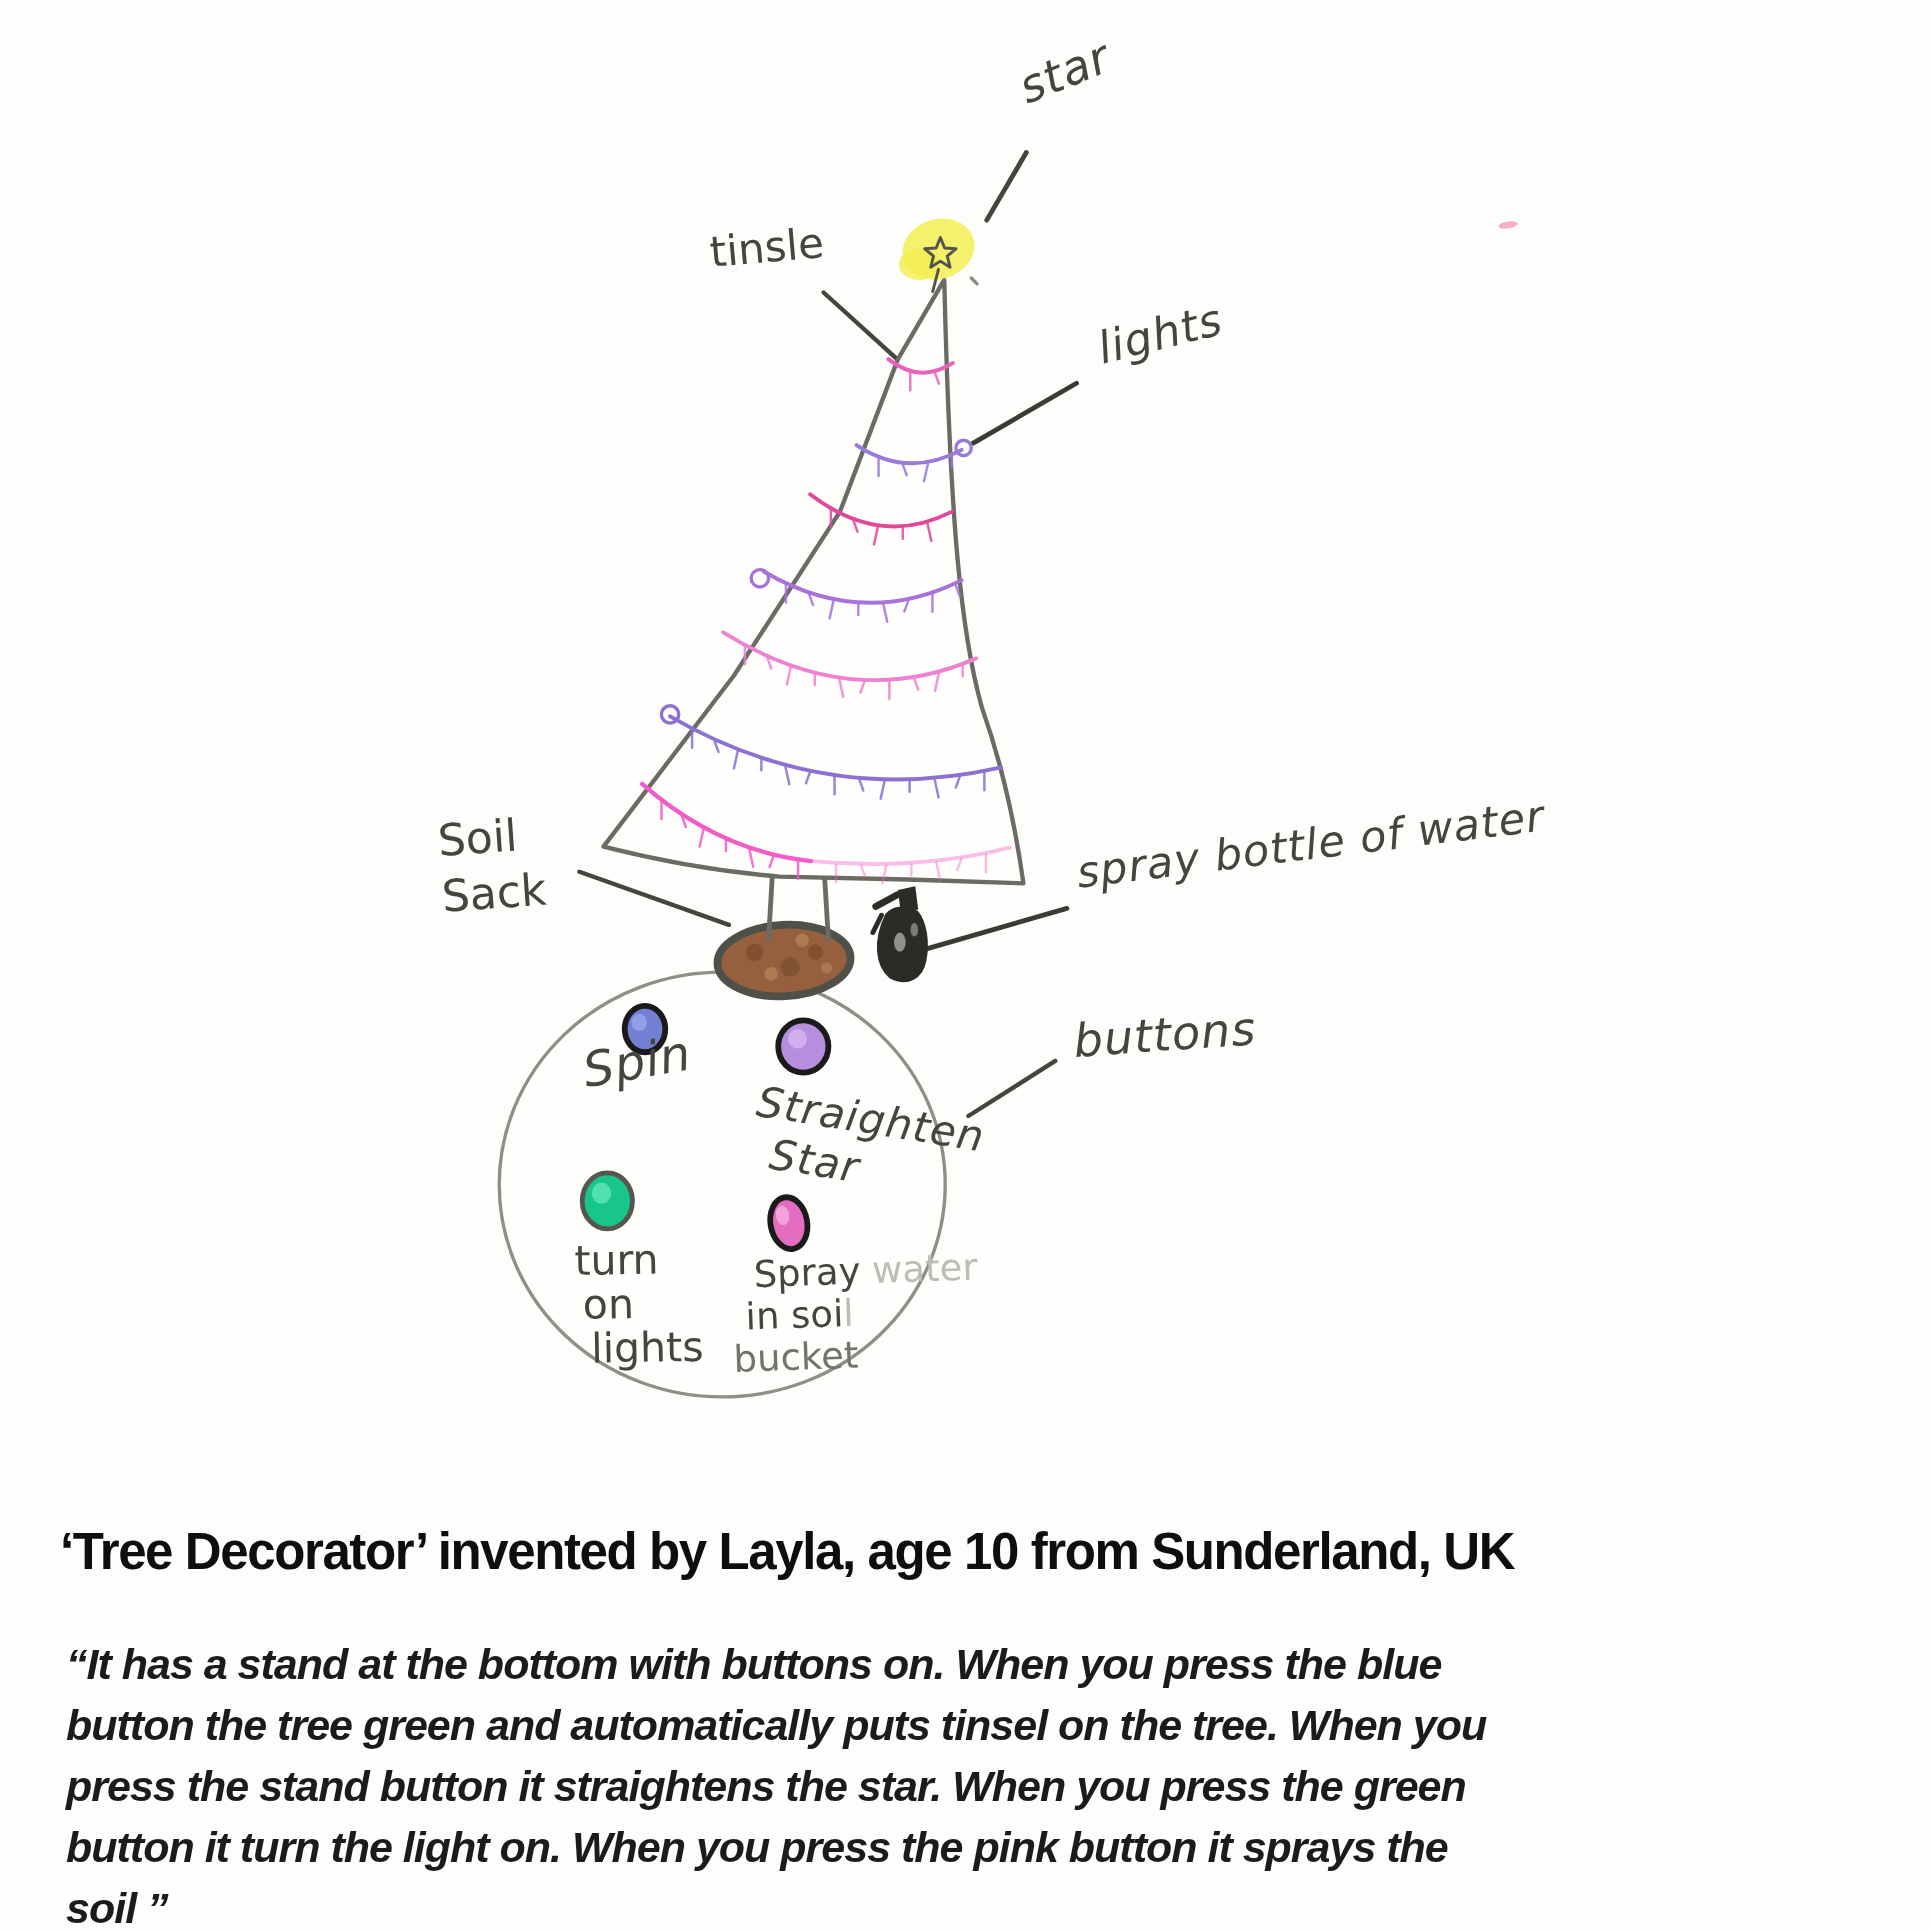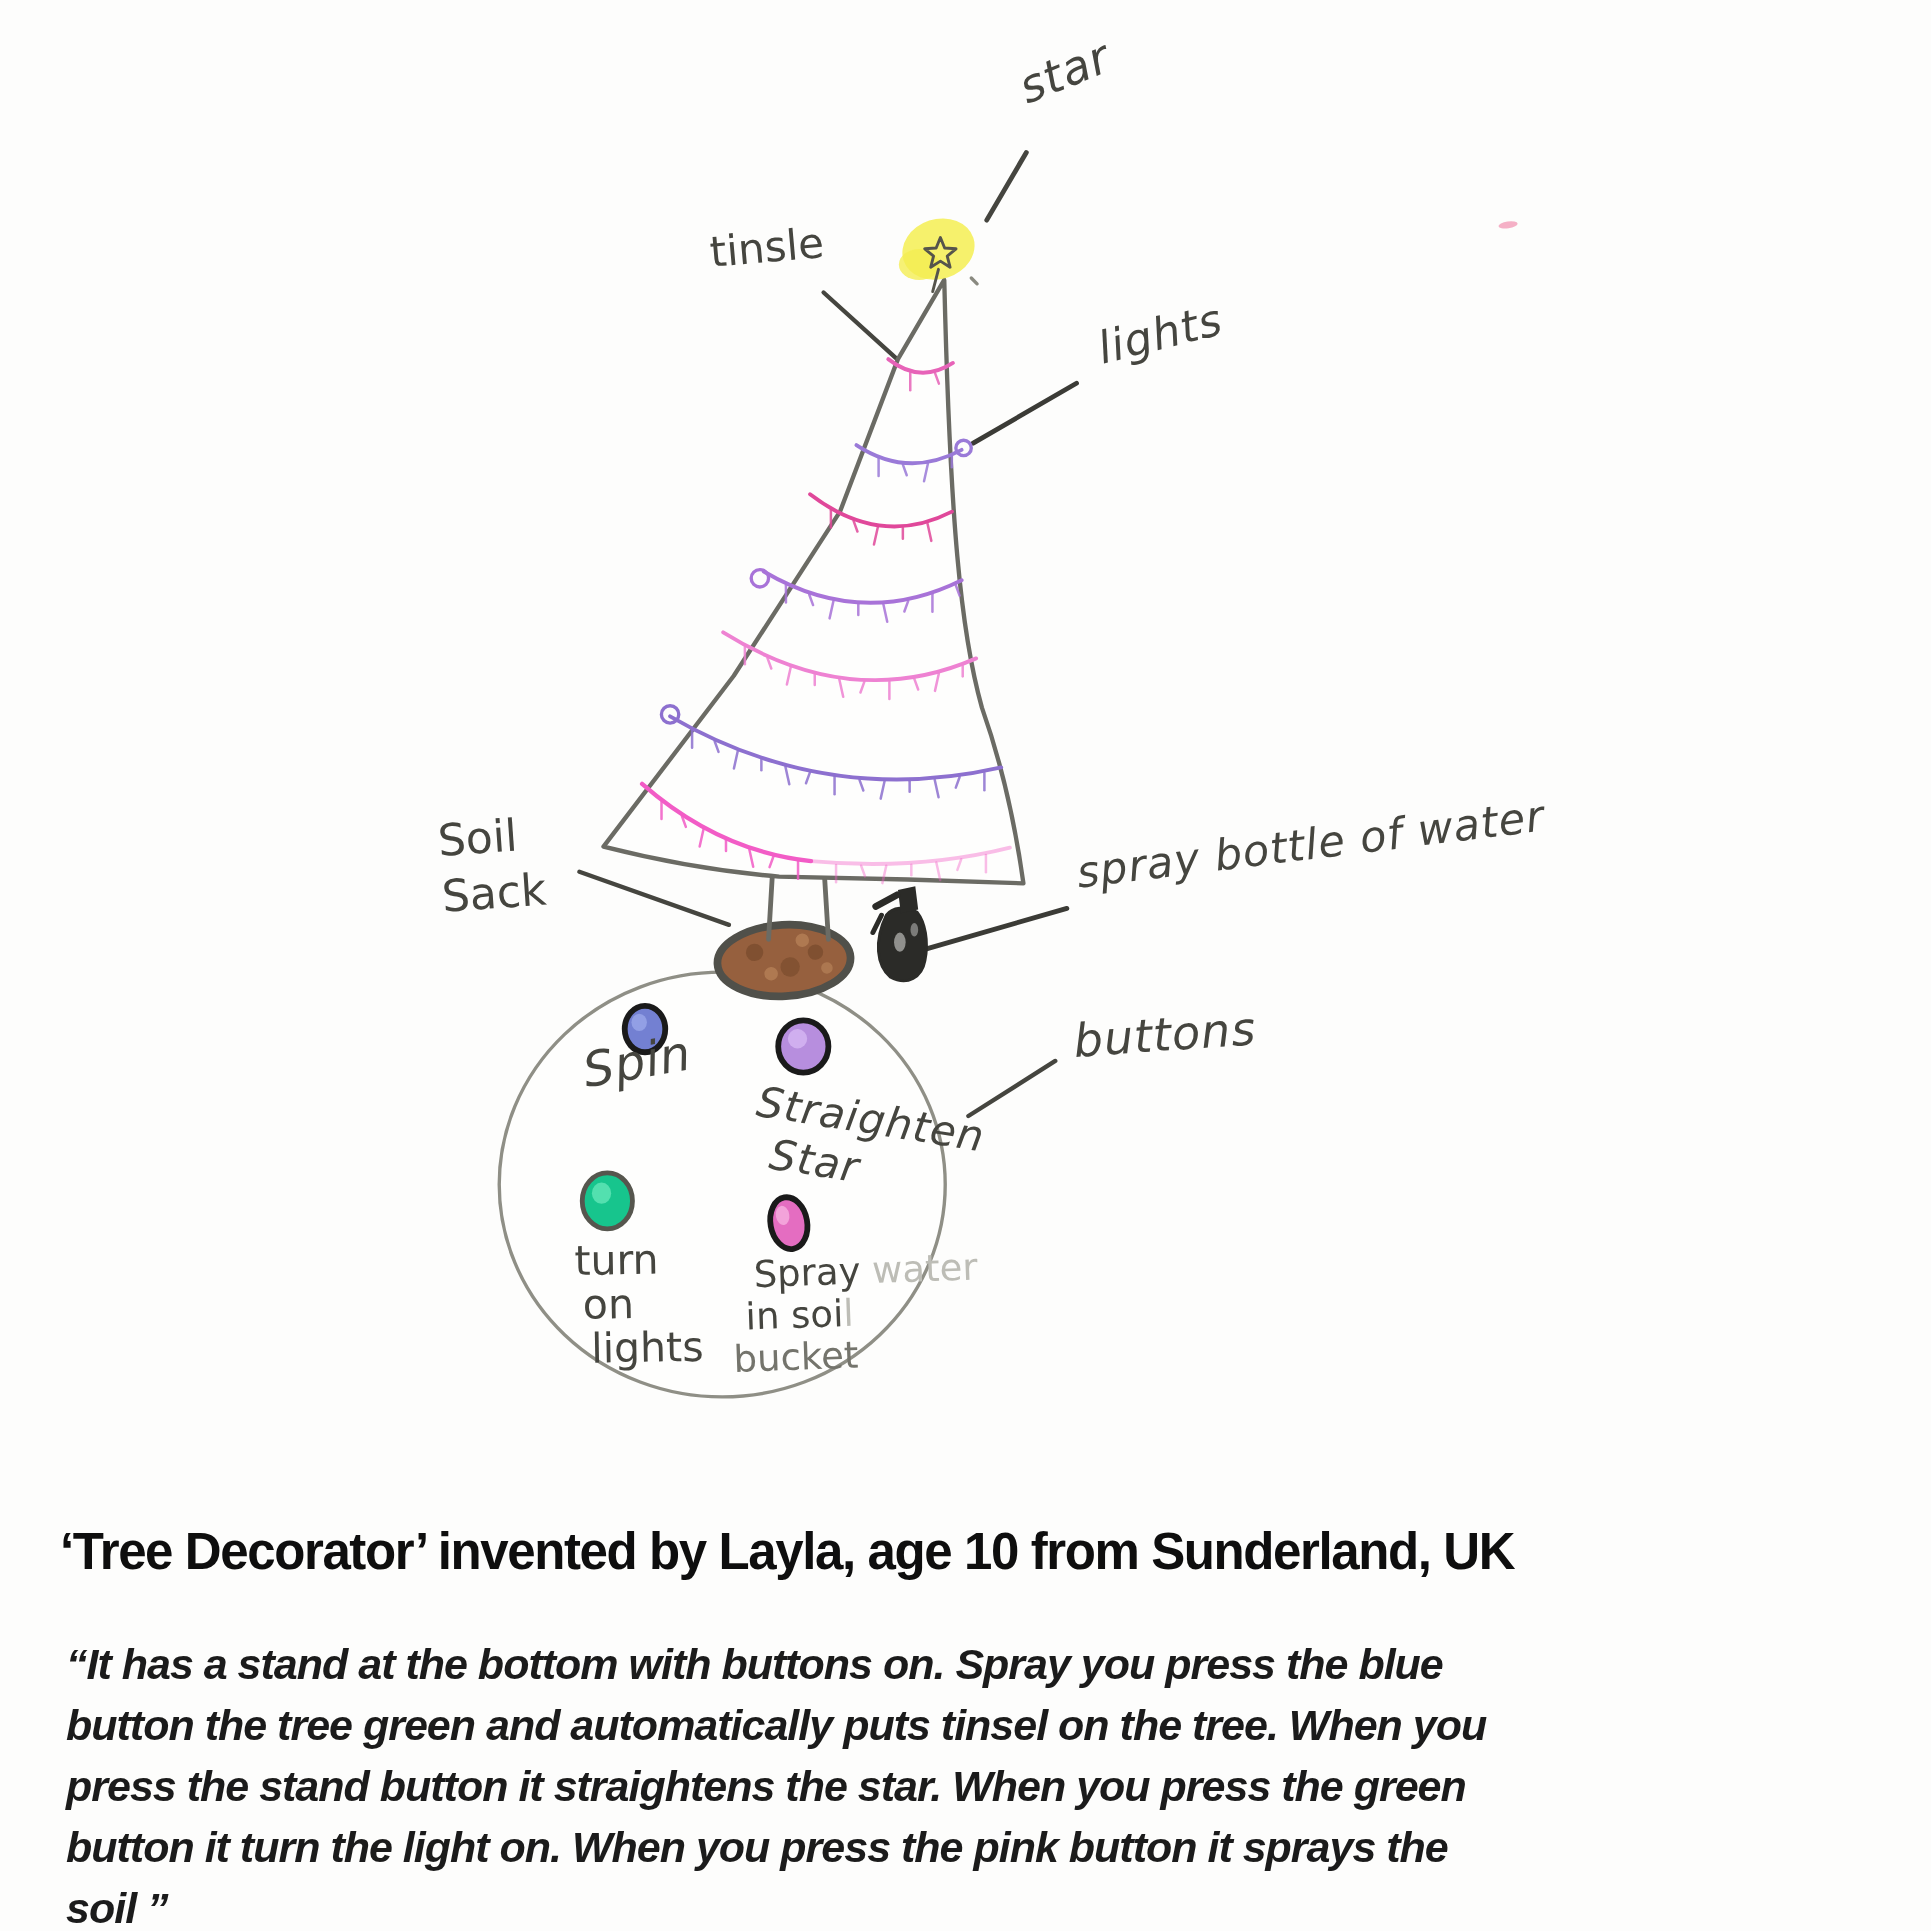--- a/index.html
+++ b/index.html
@@ -203,21 +203,21 @@
 
   <div class="hand" style="left:730px;top:1255px;font-size:37px;transform:rotate(-2deg);line-height:42px;">
     <div style="margin-left:23px;"><span>Spray</span>&nbsp;<span class="faint">water</span></div>
     <div style="margin-left:13.5px;"><span>in soi</span><span class="faint">l</span></div>
     <div class="mid">bucket</div>
   </div>
 
   <div class="caption-title">‘Tree Decorator’ invented by Layla, age 10 from Sunderland, UK</div>
 
   <div class="caption-quote">
-    <div>“It has a stand at the bottom with buttons on. Spray you press the blue</div>
+    <div>“It has a stand at the bottom with buttons on. When you press the blue</div>
     <div>button the tree green and automatically puts tinsel on the tree. When you</div>
     <div>press the stand button it straightens the star. When you press the green</div>
     <div>button it turn the light on. When you press the pink button it sprays the</div>
     <div>soil ”</div>
   </div>
 
 </div>
 
 
 </body></html>

